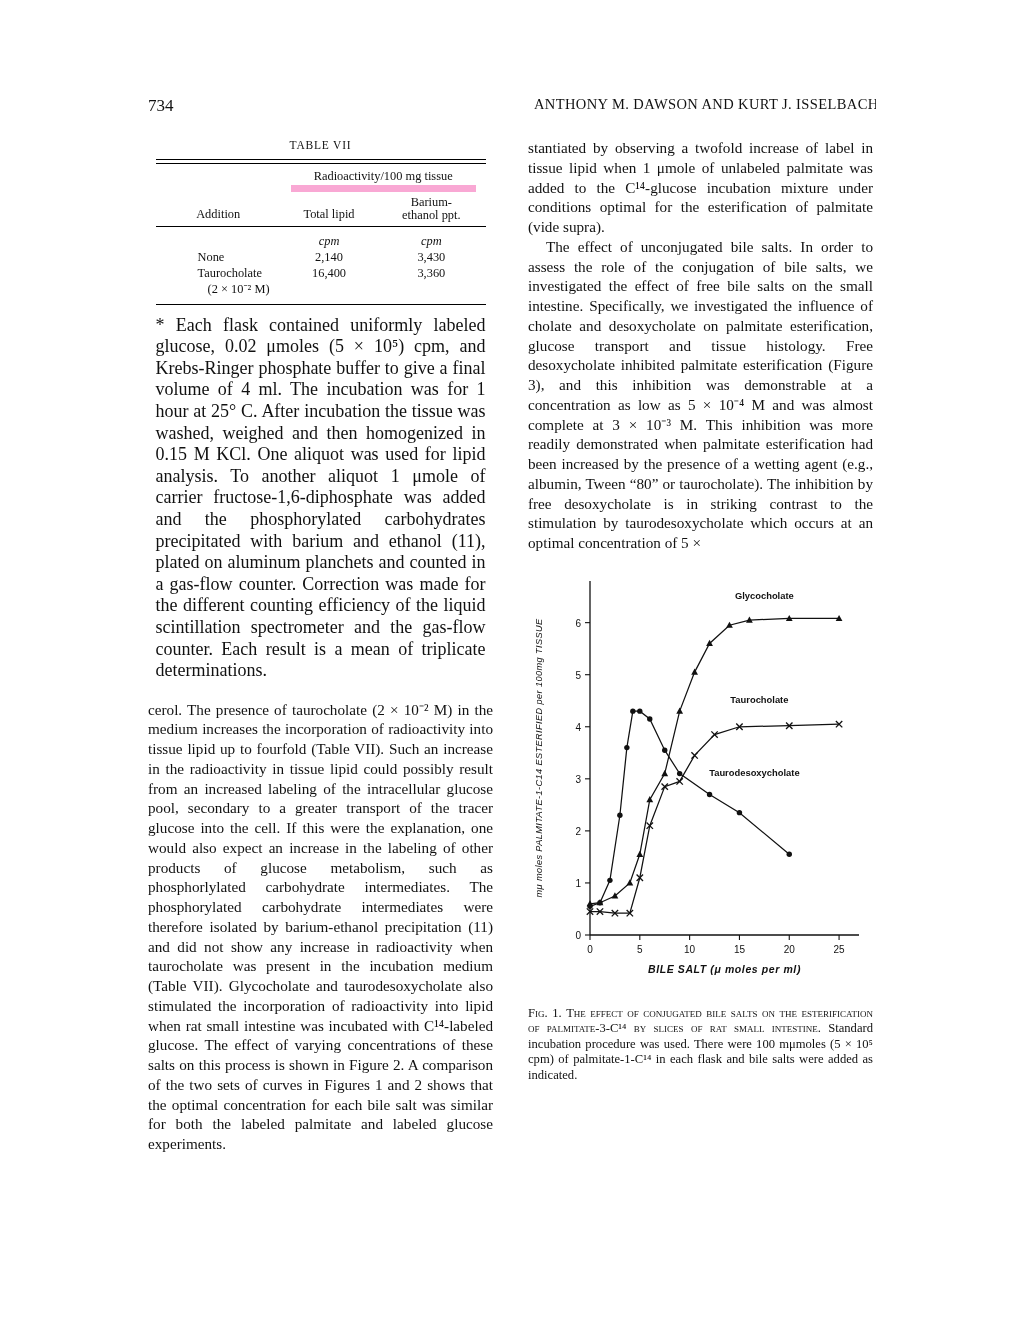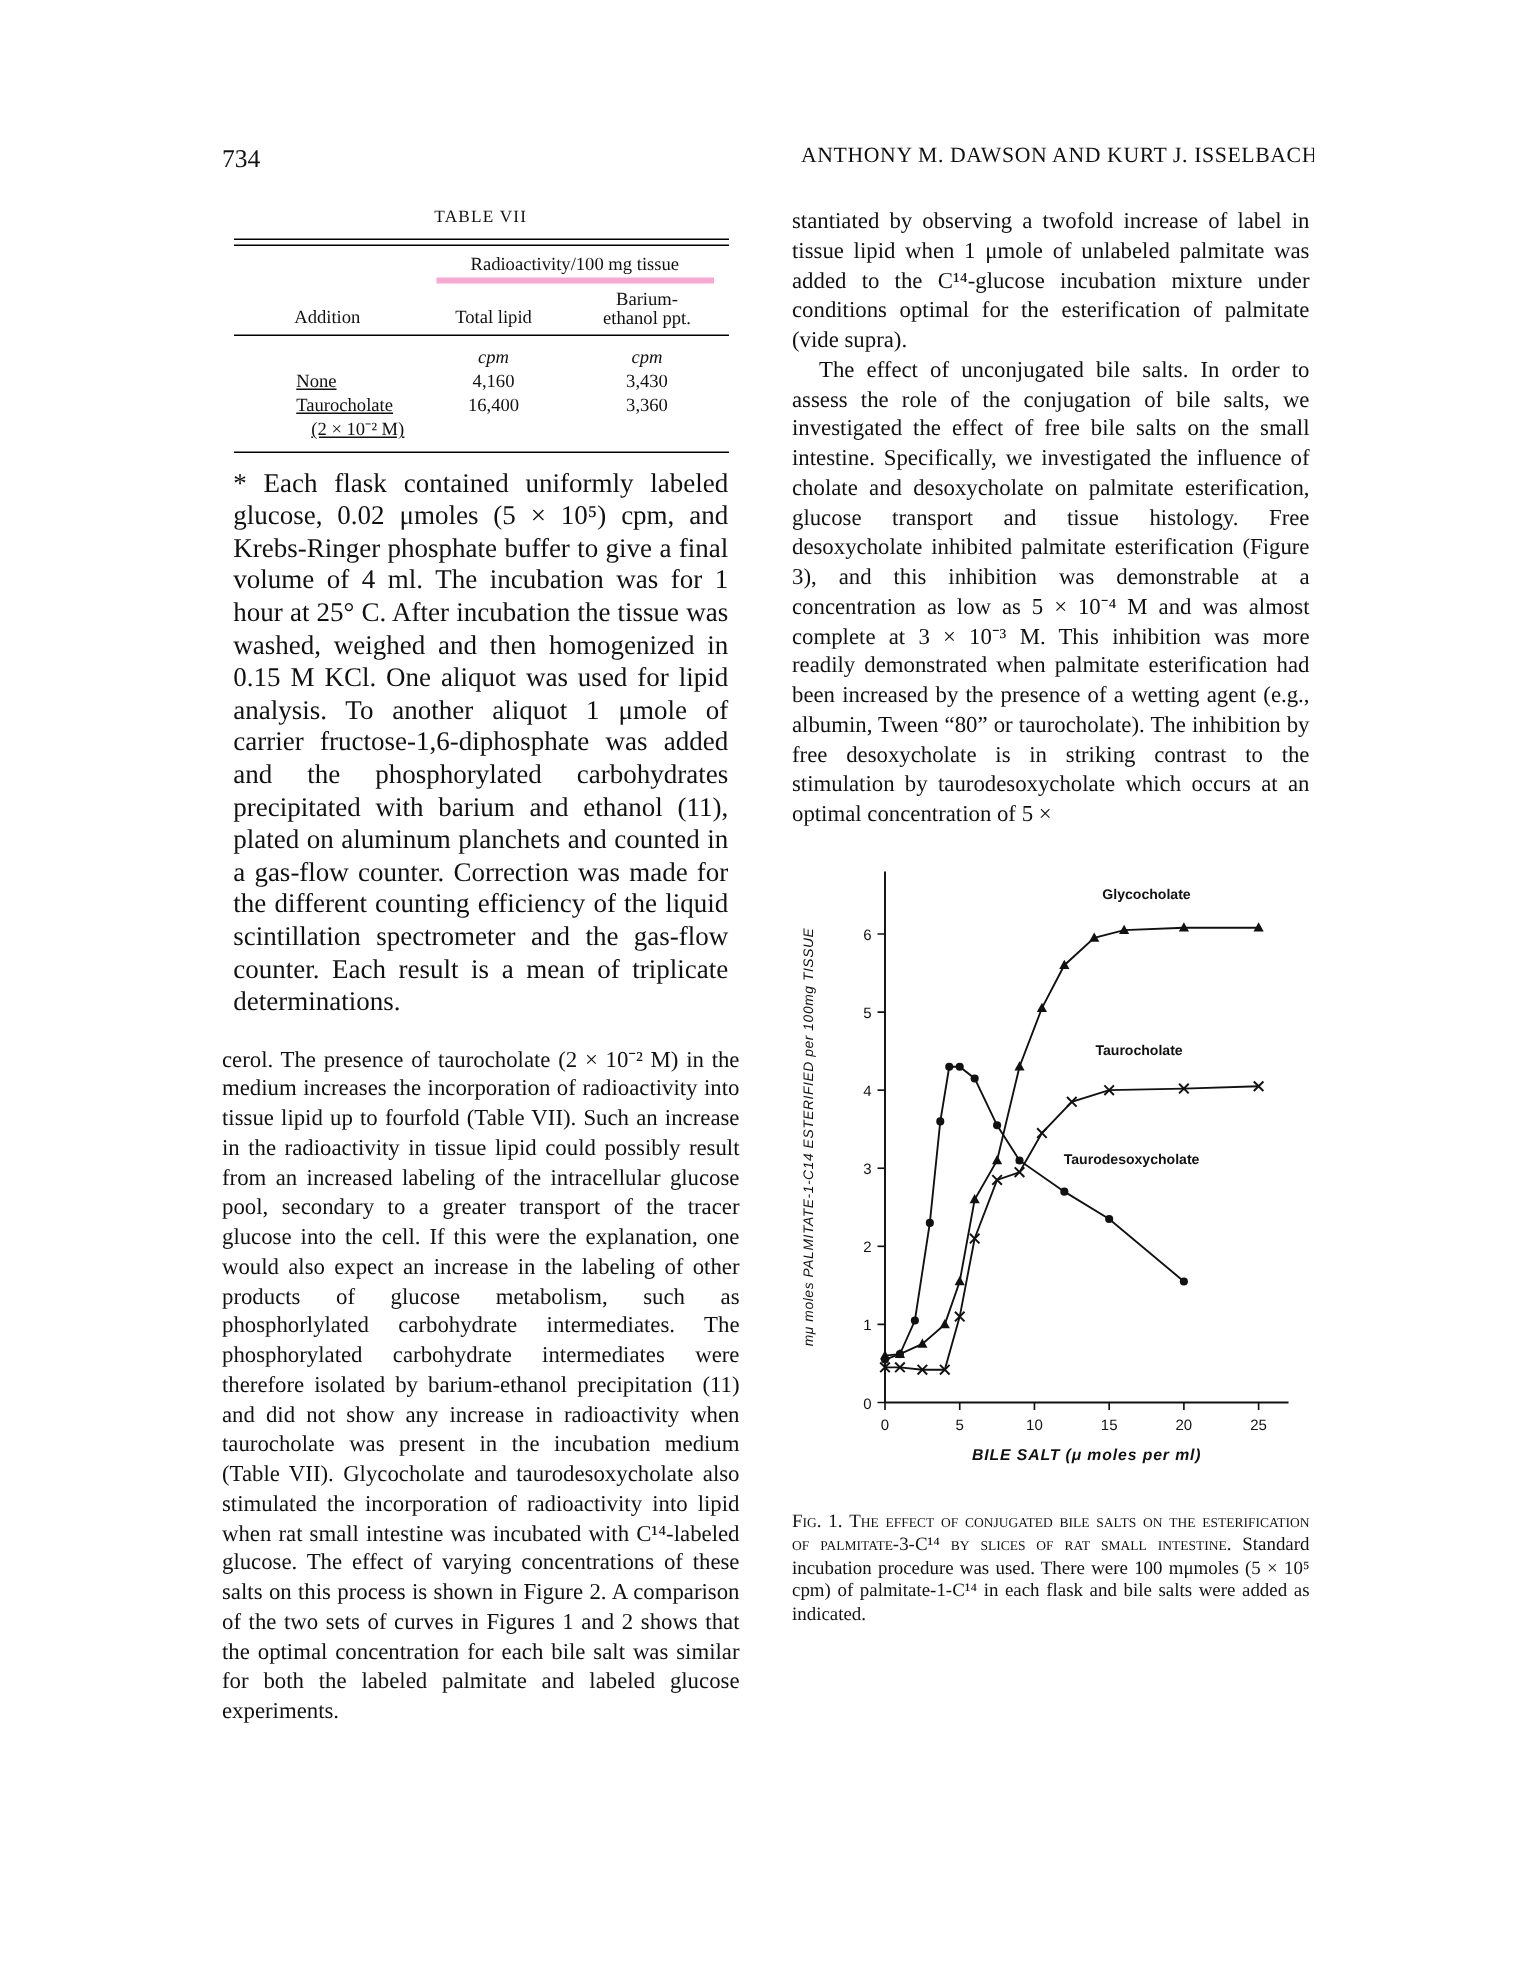--- a/index.html
+++ b/index.html
@@ -102,27 +102,27 @@
     width: 330px;
     margin: 0 auto 0 auto;
   }
   .rule-single {
     border-top: 1px solid #000;
     width: 330px;
     margin: 0 auto;
     height: 0;
   }
   .rule-span {
-    border-bottom: 4px solid #f9a8d4;
+    border-bottom: 7px solid #f9a8d4;
     display: block;
     padding-bottom: 1px;
     margin: 0 6px;
   }
   .ital { font-style: italic; }
-  .cell-left { text-align: left !important; text-decoration: underline; }
+  .cell-left { text-align: left !important; }
 
   .footnote {
     font-size: 18px;
     line-height: 1.20;
     text-align: justify;
     margin-top: 10px;
     width: 330px;
     margin-left: auto;
     margin-right: auto;
   }
@@ -177,21 +177,21 @@
             <div class="rule-single" style="margin-top:4px;"></div>
           </td>
         </tr>
         <tr>
           <td style="padding-top:6px;"></td>
           <td class="ital" style="padding-top:6px;">cpm</td>
           <td class="ital" style="padding-top:6px;">cpm</td>
         </tr>
         <tr>
           <td style="padding-left:42px;" class="cell-left">None</td>
-          <td>4,160</td>
+          <td>2,140</td>
           <td>3,430</td>
         </tr>
         <tr>
           <td style="padding-left:42px;" class="cell-left">Taurocholate</td>
           <td>16,400</td>
           <td>3,360</td>
         </tr>
         <tr>
           <td style="padding-left:52px;" class="cell-left">(2 × 10⁻² M)</td>
           <td></td>

